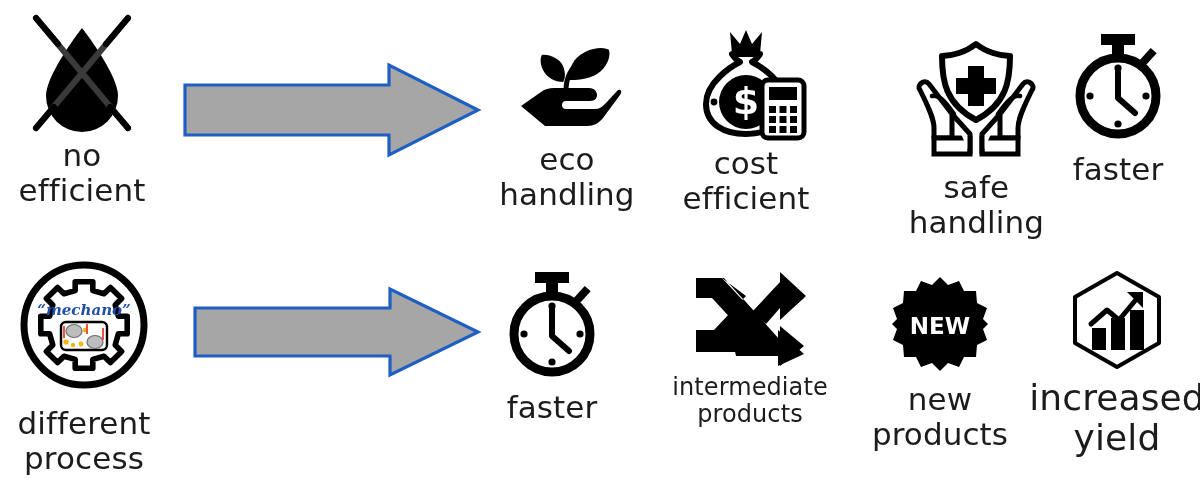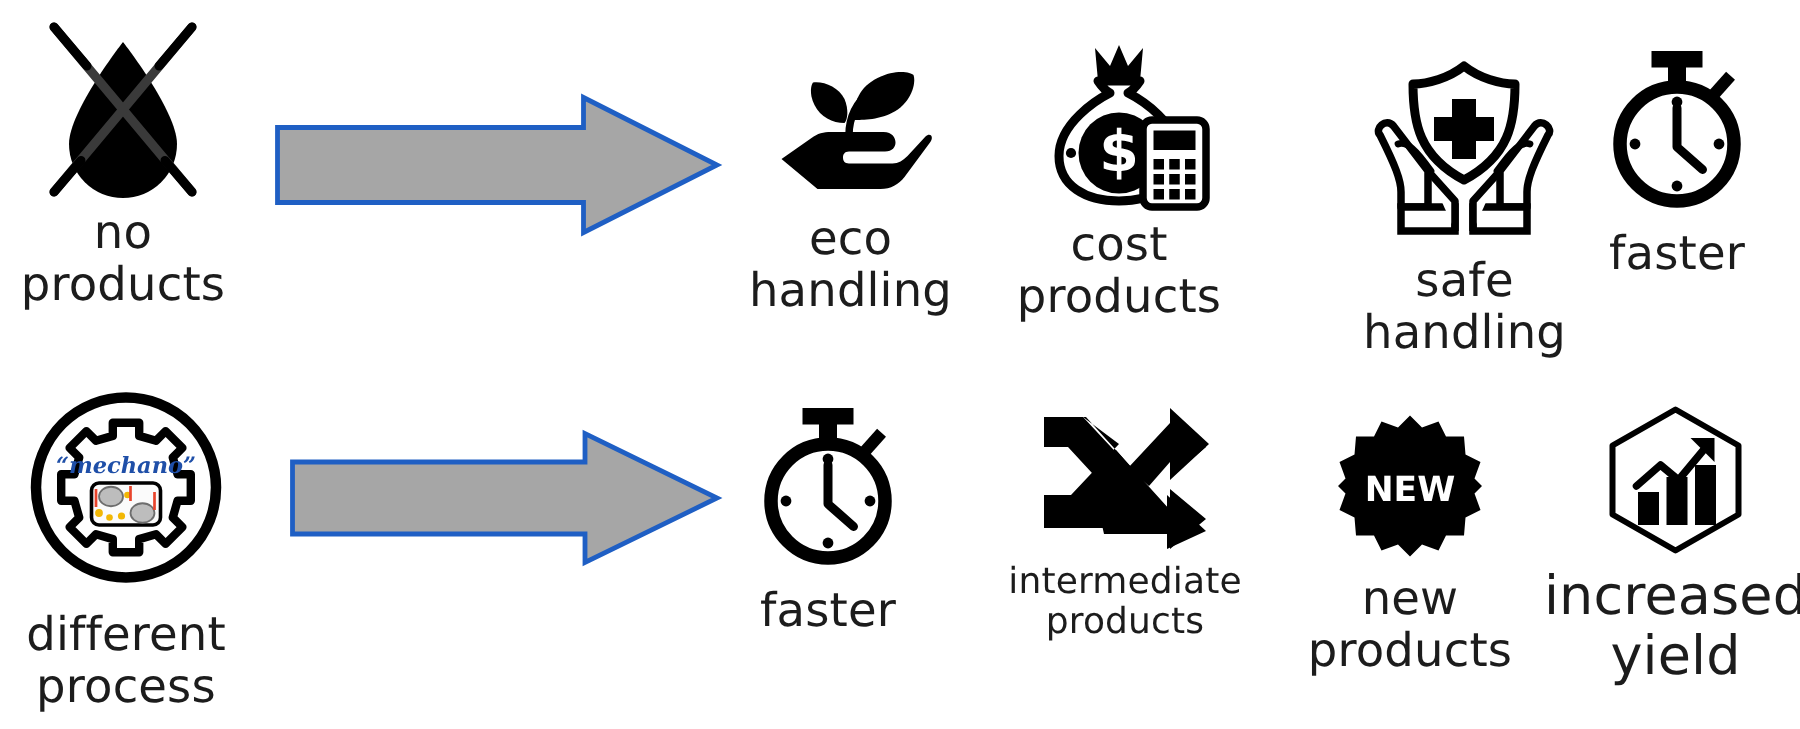--- a/index.html
+++ b/index.html
@@ -56,21 +56,21 @@
         <path d="M60 16 C60 16 96 62 96 84 A36 36 0 0 1 24 84 C24 62 60 16 60 16 Z" fill="#000"></path>
         <line x1="14" y1="6" x2="106" y2="116" stroke="#3a3a3a" stroke-width="6" stroke-linecap="round"></line>
         <line x1="106" y1="6" x2="14" y2="116" stroke="#3a3a3a" stroke-width="6" stroke-linecap="round"></line>
         <line x1="14" y1="6" x2="36" y2="32" stroke="#000" stroke-width="6" stroke-linecap="round"></line>
         <line x1="106" y1="6" x2="84" y2="32" stroke="#000" stroke-width="6" stroke-linecap="round"></line>
         <line x1="14" y1="116" x2="32" y2="95" stroke="#000" stroke-width="6" stroke-linecap="round"></line>
         <line x1="106" y1="116" x2="88" y2="95" stroke="#000" stroke-width="6" stroke-linecap="round"></line>
       </svg>
     </div>
     <div class="label" style="font-size:31px; margin-top:4px;">no
-products</div>
+efficient</div>
   </div>
 
   <div class="arrow-wrap" style="left:182px; top:62px;">
     <svg width="300" height="96" viewBox="0 0 300 96">
       <path d="M3 23 L207 23 L207 3 L296 48 L207 93 L207 73 L3 73 Z" fill="#a6a6a6" stroke="#1f5fc4" stroke-width="3.2" stroke-linejoin="miter"></path>
     </svg>
   </div>
 
   <div class="item" style="left:492px; top:34px; width:150px;">
     <div class="icon-box" style="width:112px;height:98px;">
@@ -106,21 +106,21 @@
           <rect x="83" y="88" width="7" height="7"></rect>
             <rect x="93.5" y="88" width="7" height="7"></rect>
             <rect x="104" y="88" width="7" height="7"></rect>
           <rect x="83" y="98" width="7" height="7"></rect>
             <rect x="93.5" y="98" width="7" height="7"></rect>
             <rect x="104" y="98" width="7" height="7"></rect>
         </g>
       </svg>
     </div>
     <div class="label" style="font-size:31px; margin-top:6px;">cost
-products</div>
+efficient</div>
   </div>
 
   <div class="item" style="left:868px; top:38px; width:176px;align-items:flex-end;">
     <div class="icon-box" style="width:136px;height:124px;">
       <svg viewBox="0 0 136 124" width="136" height="124">
         <path d="M68 6 C58 14 44 18 34 18 C34 44 38 66 68 82 C98 66 102 44 102 18 C92 18 78 14 68 6 Z" fill="#fff" stroke="#000" stroke-width="6" stroke-linejoin="round"></path>
         <path d="M60 28 L76 28 L76 40 L88 40 L88 56 L76 56 L76 68 L60 68 L60 56 L48 56 L48 40 L60 40 Z" fill="#000"></path>
         <path d="M12 52 C8 48 16 40 21 46 L44 76 L44 100 L26 100 L26 90 C26 82 22 72 12 52 Z" fill="#fff" stroke="#000" stroke-width="5" stroke-linejoin="round"></path>
         <path d="M24 58 C30 56 36 62 46 76" stroke="#000" stroke-width="4.5" fill="none" stroke-linecap="round"></path>
         <path d="M124 52 C128 48 120 40 115 46 L92 76 L92 100 L110 100 L110 90 C110 82 114 72 124 52 Z" fill="#fff" stroke="#000" stroke-width="5" stroke-linejoin="round"></path>

